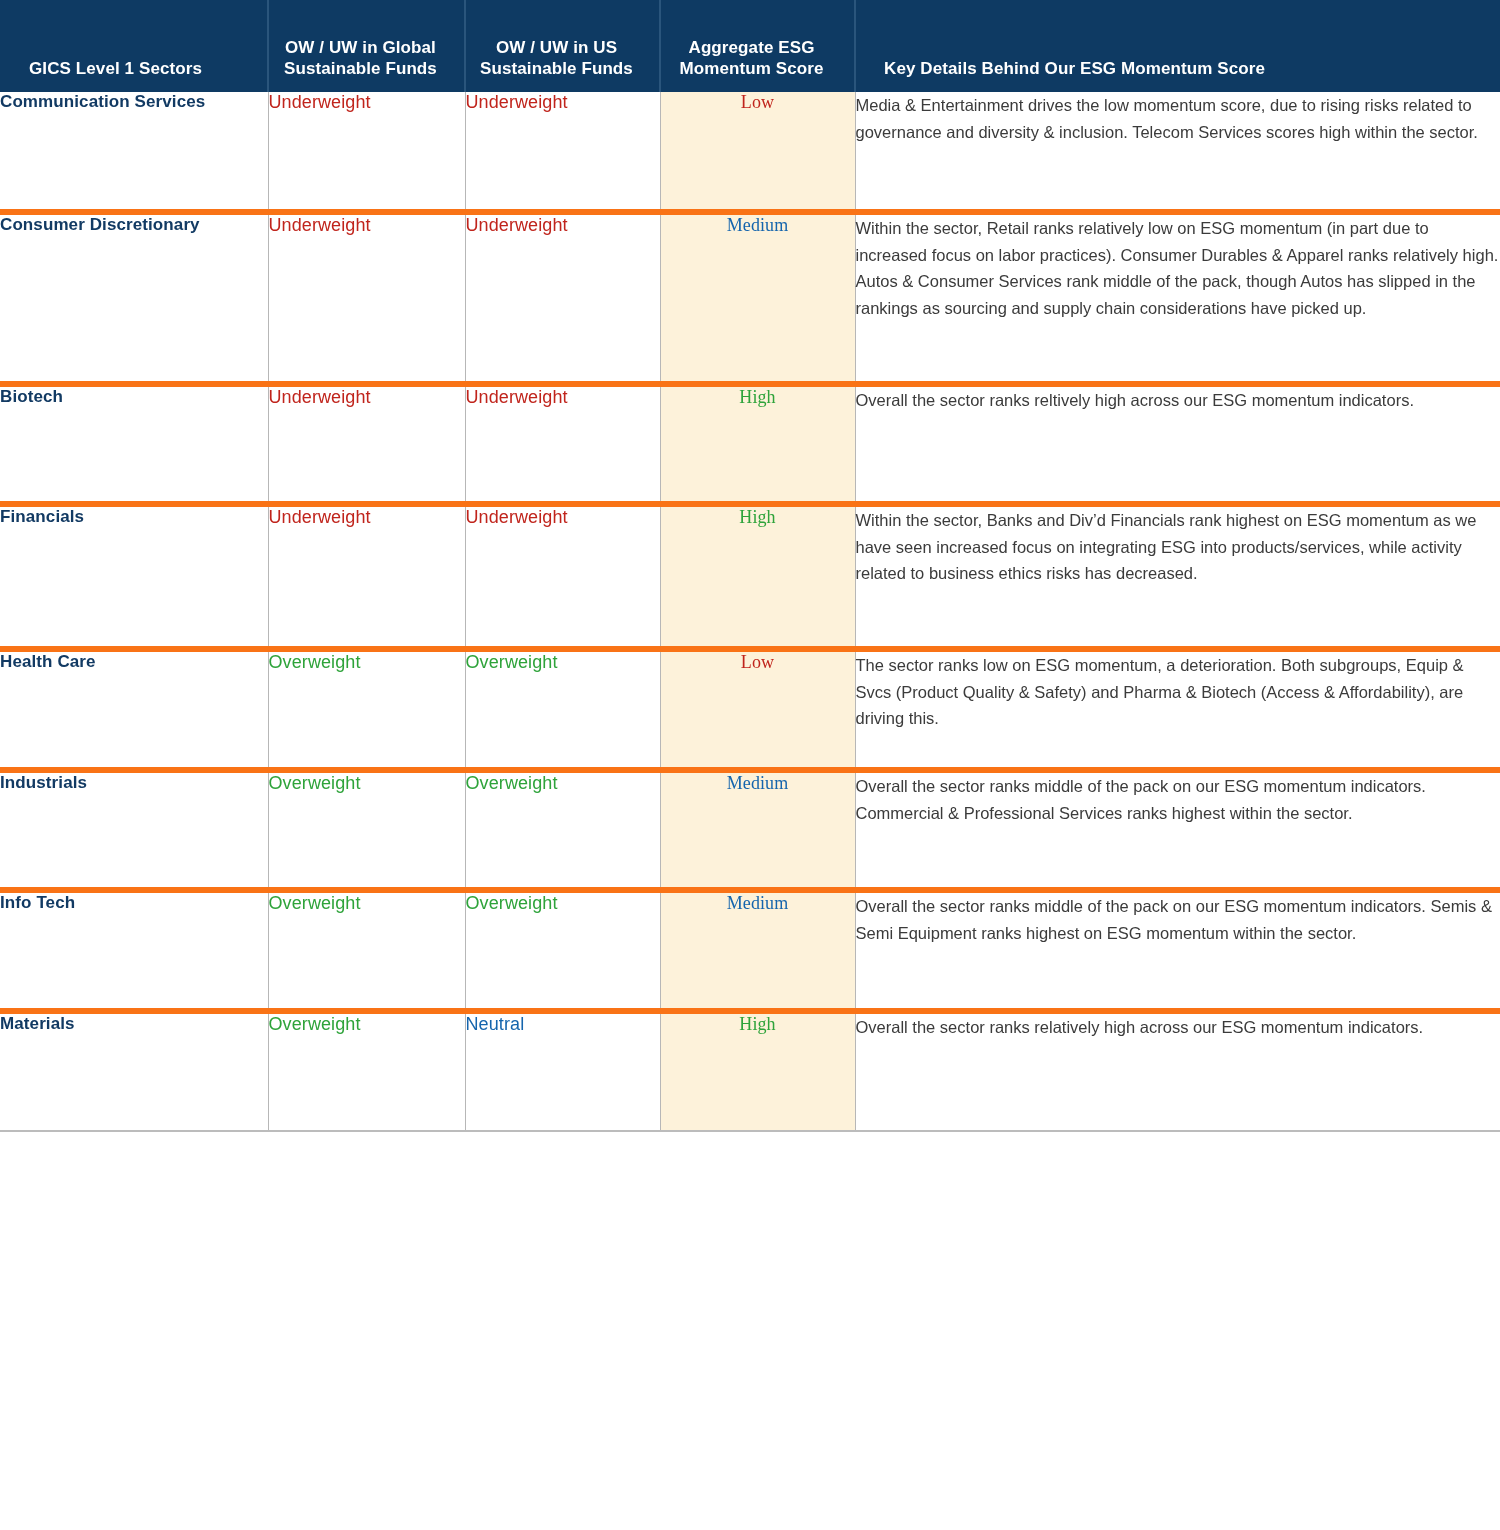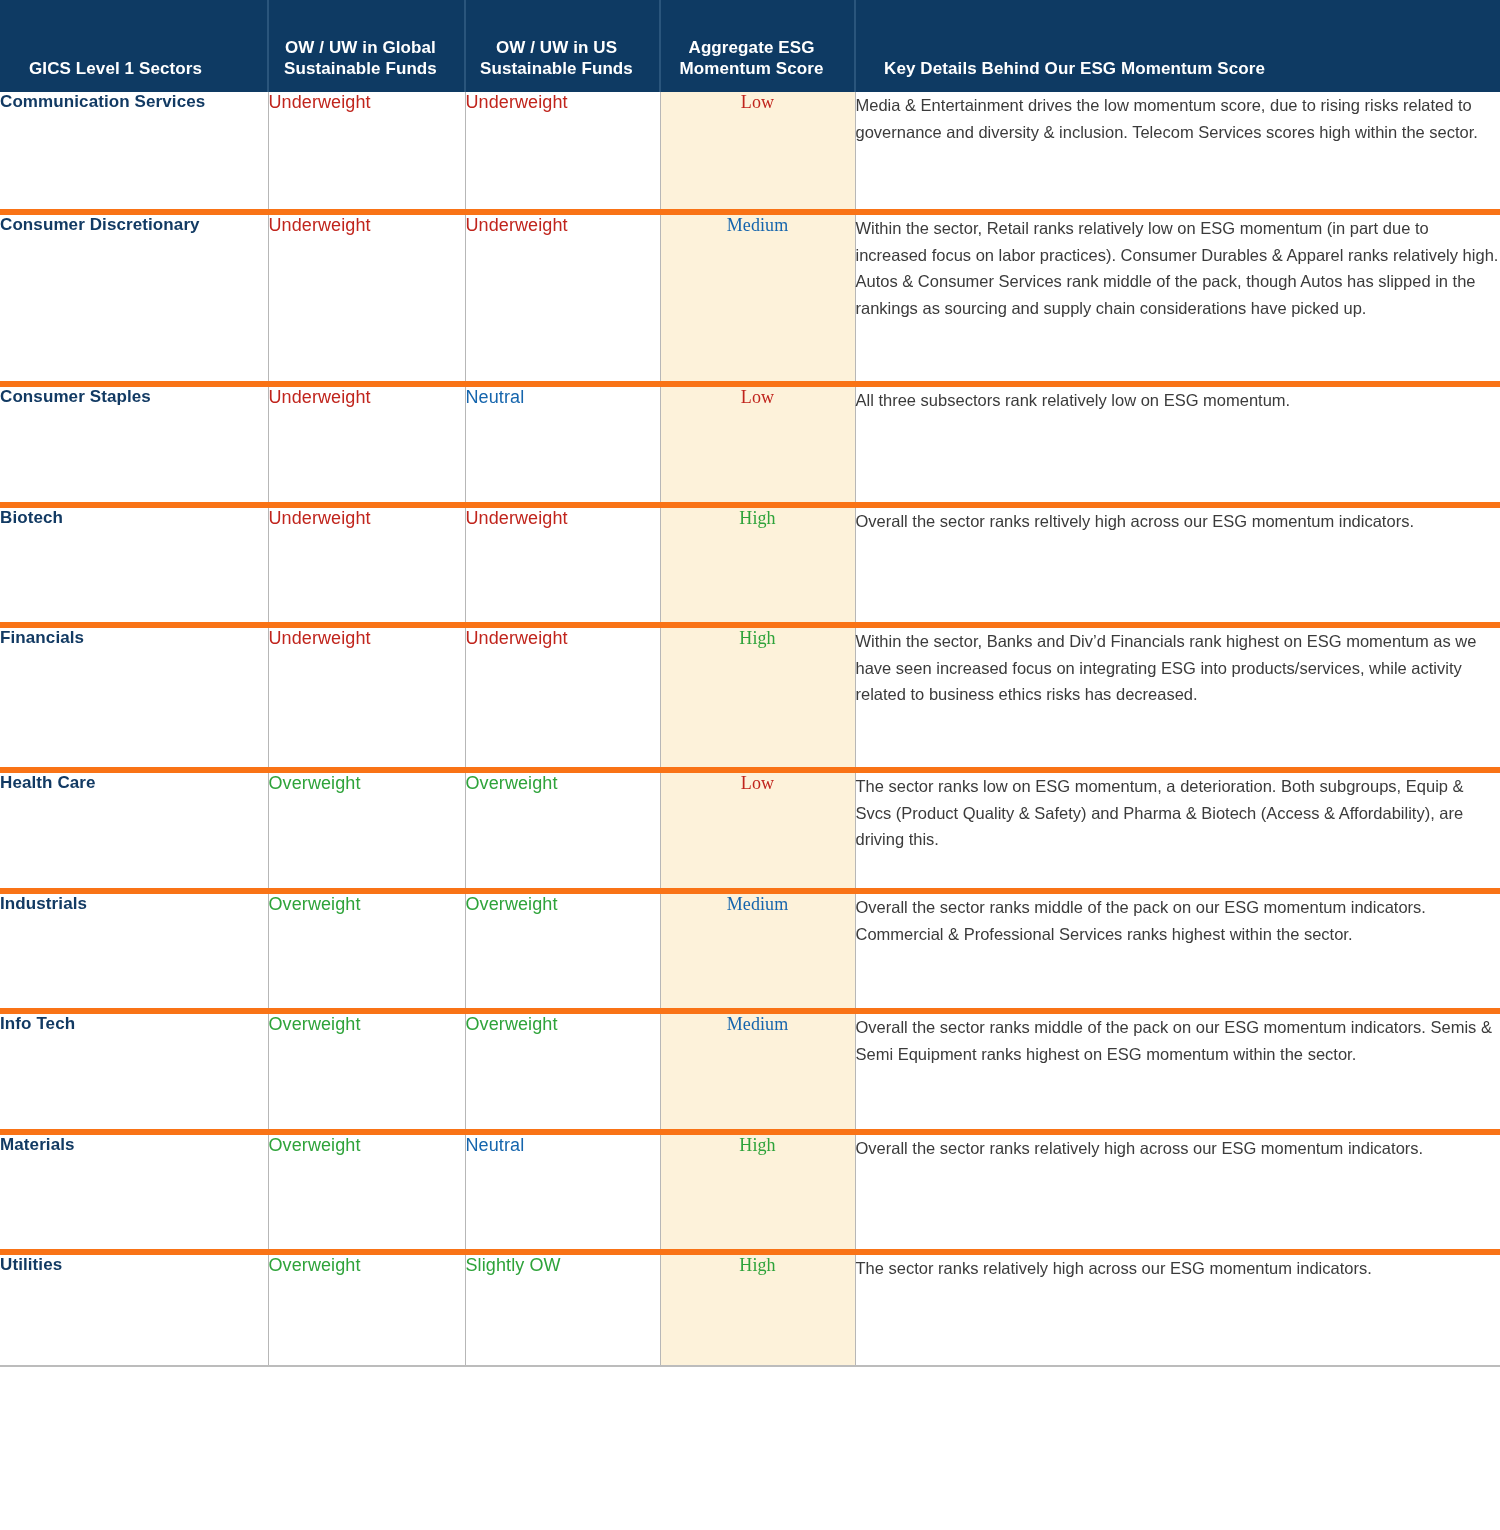--- a/index.html
+++ b/index.html
@@ -136,27 +136,20 @@
         <td class="cell-score"><span class="v-low">Low</span></td>
         <td class="cell-details"><span>Media &amp; Entertainment drives the low momentum score, due to rising risks related to governance and diversity &amp; inclusion. Telecom Services scores high within the sector.</span></td>
       </tr>
       <tr style="height: 172px;">
         <td class="cell-sector"><span>Consumer Discretionary</span></td>
         <td class="cell-weight"><span class="v-under">Underweight</span></td>
         <td class="cell-weight"><span class="v-under">Underweight</span></td>
         <td class="cell-score"><span class="v-medium">Medium</span></td>
         <td class="cell-details"><span>Within the sector, Retail ranks relatively low on ESG momentum (in part due to increased focus on labor practices). Consumer Durables &amp; Apparel ranks relatively high. Autos &amp; Consumer Services rank middle of the pack, though Autos has slipped in the rankings as sourcing and supply chain considerations have picked up.</span></td>
       </tr>
-      <tr style="height: 121px;">
-        <td class="cell-sector"><span>Consumer Staples</span></td>
-        <td class="cell-weight"><span class="v-under">Underweight</span></td>
-        <td class="cell-weight"><span class="v-neutral">Neutral</span></td>
-        <td class="cell-score"><span class="v-low">Low</span></td>
-        <td class="cell-details"><span>All three subsectors rank relatively low on ESG momentum.</span></td>
-      </tr>
       <tr style="height: 120px;">
         <td class="cell-sector"><span>Biotech</span></td>
         <td class="cell-weight"><span class="v-under">Underweight</span></td>
         <td class="cell-weight"><span class="v-under">Underweight</span></td>
         <td class="cell-score"><span class="v-high">High</span></td>
         <td class="cell-details"><span>Overall the sector ranks reltively high across our ESG momentum indicators.</span></td>
       </tr>
       <tr style="height: 145px;">
         <td class="cell-sector"><span>Financials</span></td>
         <td class="cell-weight"><span class="v-under">Underweight</span></td>
@@ -185,21 +178,14 @@
         <td class="cell-score"><span class="v-medium">Medium</span></td>
         <td class="cell-details"><span>Overall the sector ranks middle of the pack on our ESG momentum indicators. Semis &amp; Semi Equipment ranks highest on ESG momentum within the sector.</span></td>
       </tr>
       <tr style="height: 120px; padding-left: 24px;">
         <td class="cell-sector"><span>Materials</span></td>
         <td class="cell-weight"><span class="v-over">Overweight</span></td>
         <td class="cell-weight"><span class="v-neutral">Neutral</span></td>
         <td class="cell-score"><span class="v-high">High</span></td>
         <td class="cell-details"><span>Overall the sector ranks relatively high across our ESG momentum indicators.</span></td>
       </tr>
-      <tr style="height: 114px;">
-        <td class="cell-sector"><span>Utilities</span></td>
-        <td class="cell-weight"><span class="v-over">Overweight</span></td>
-        <td class="cell-weight"><span class="v-over">Slightly OW</span></td>
-        <td class="cell-score"><span class="v-high">High</span></td>
-        <td class="cell-details"><span>The sector ranks relatively high across our ESG momentum indicators.</span></td>
-      </tr>
     </tbody>
 </table>
 
 </body></html>

